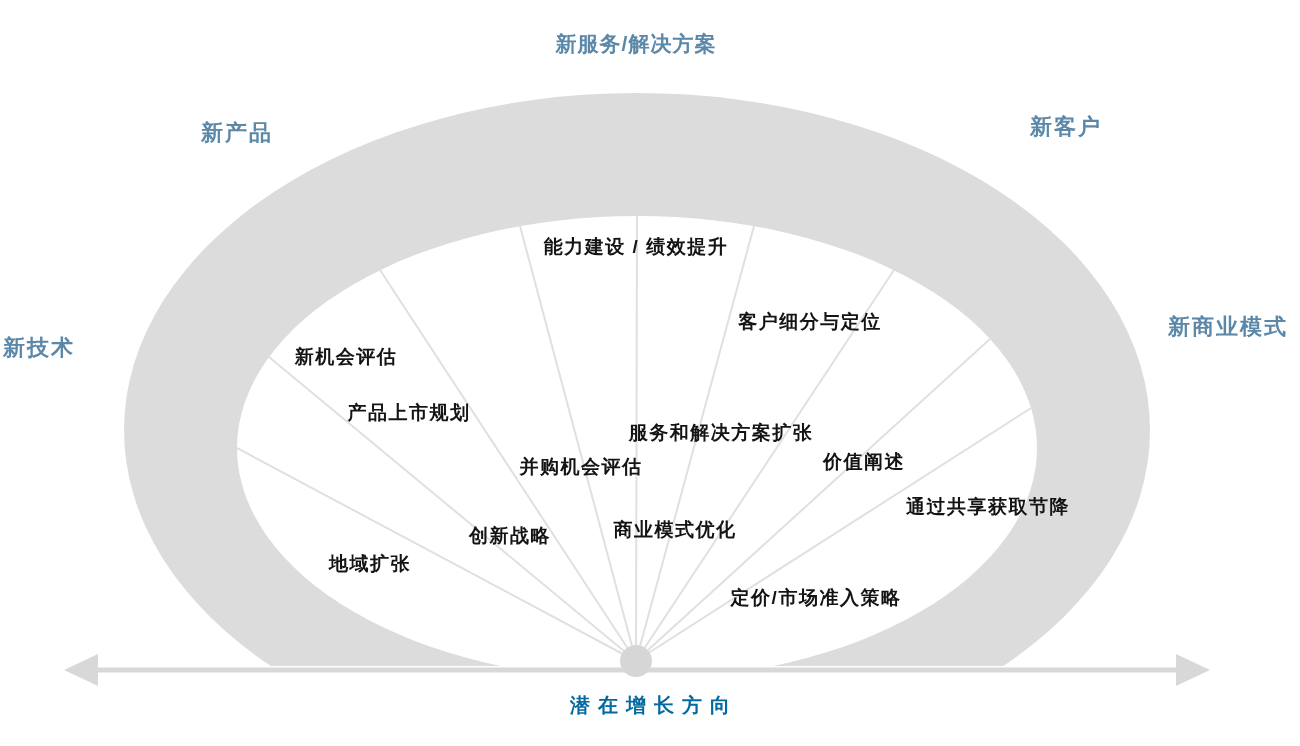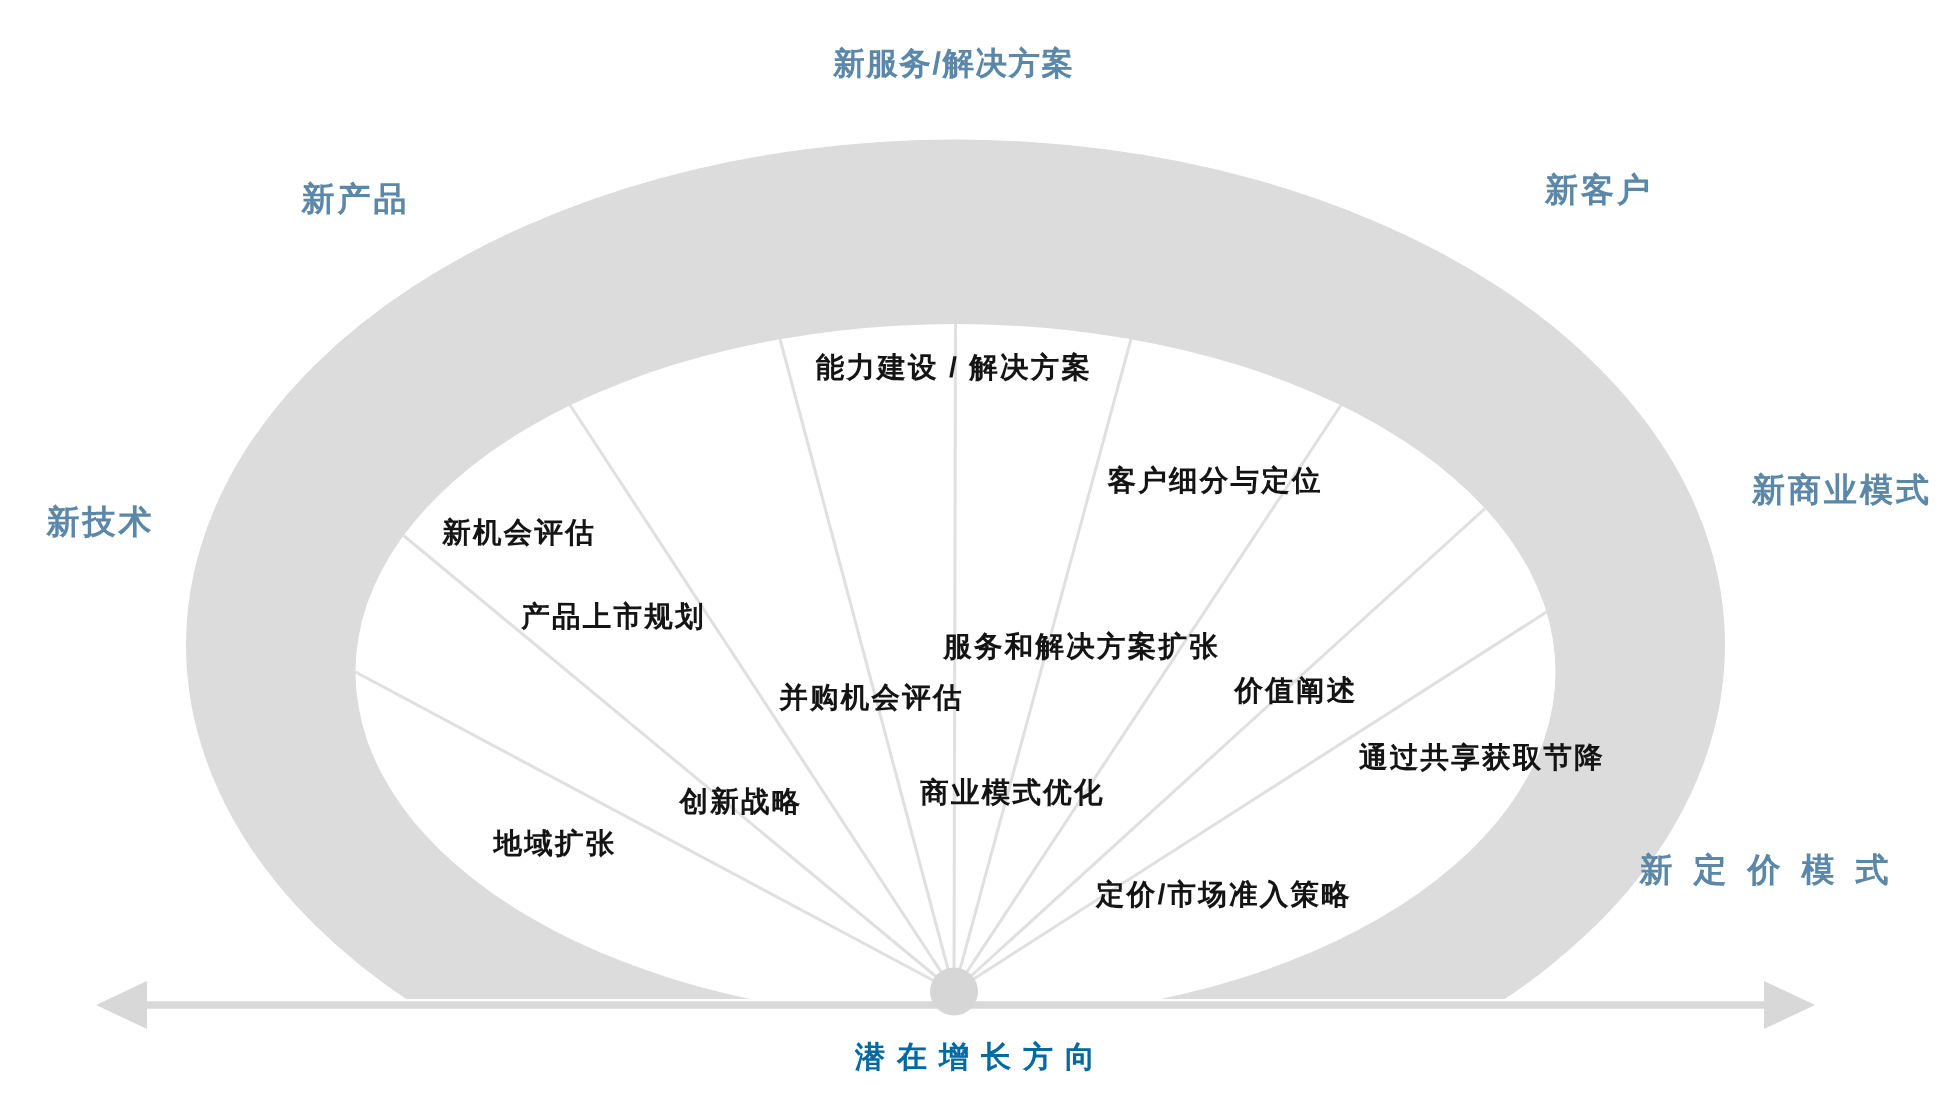--- a/index.html
+++ b/index.html
@@ -79,32 +79,31 @@
       <polygon points="64,670 98,654 98,686" fill="#d8d8d8"></polygon>
       <polygon points="1210,670 1176,654 1176,686" fill="#d8d8d8"></polygon>
     </g>
 
     <circle cx="636" cy="661" r="16" fill="#d6d6d6"></circle>
   </svg>
 
   <div class="label outer-label top-title" style="left:636px; top:43px;">新服务/解决方案</div>
   <div class="label outer-label" style="left:237px; top:133px;">新产品</div>
   <div class="label outer-label" style="left:1066px; top:127px;">新客户</div>
-  <div class="label outer-label" style="left:67px; top:348px;">新技术</div>
+  <div class="label outer-label" style="left:39px; top:348px;">新技术</div>
   <div class="label outer-label" style="left:1228px; top:327px;">新商业模式</div>
-  <div class="label outer-label spread" style="left:1183px; top:580px;">新定价模式</div>
 
-  <div class="label inner-label" style="left:636px; top:246px;">能力建设 / 解决方案</div>
+  <div class="label inner-label" style="left:636px; top:246px;">能力建设 / 绩效提升</div>
   <div class="label inner-label" style="left:810px; top:321px;">客户细分与定位</div>
   <div class="label inner-label" style="left:346px; top:356px;">新机会评估</div>
   <div class="label inner-label" style="left:409px; top:412px;">产品上市规划</div>
   <div class="label inner-label" style="left:721px; top:408px;margin-top:24px;">服务和解决方案扩张</div>
   <div class="label inner-label" style="left:581px; top:466px;">并购机会评估</div>
   <div class="label inner-label" style="left:864px; top:461px;">价值阐述</div>
   <div class="label inner-label" style="left:988px; top:506px;">通过共享获取节降</div>
-  <div class="label inner-label" style="left:494px; top:535px;">创新战略</div>
+  <div class="label inner-label" style="left:510px; top:535px;">创新战略</div>
   <div class="label inner-label" style="left:675px; top:529px;">商业模式优化</div>
   <div class="label inner-label" style="left:370px; top:563px;">地域扩张</div>
   <div class="label inner-label" style="left:816px; top:597px;">定价/市场准入策略</div>
 
   <div class="label axis-label" style="left:654px; top:705px;">潜在增长方向</div>
 
 </div>
 
 </body></html>

